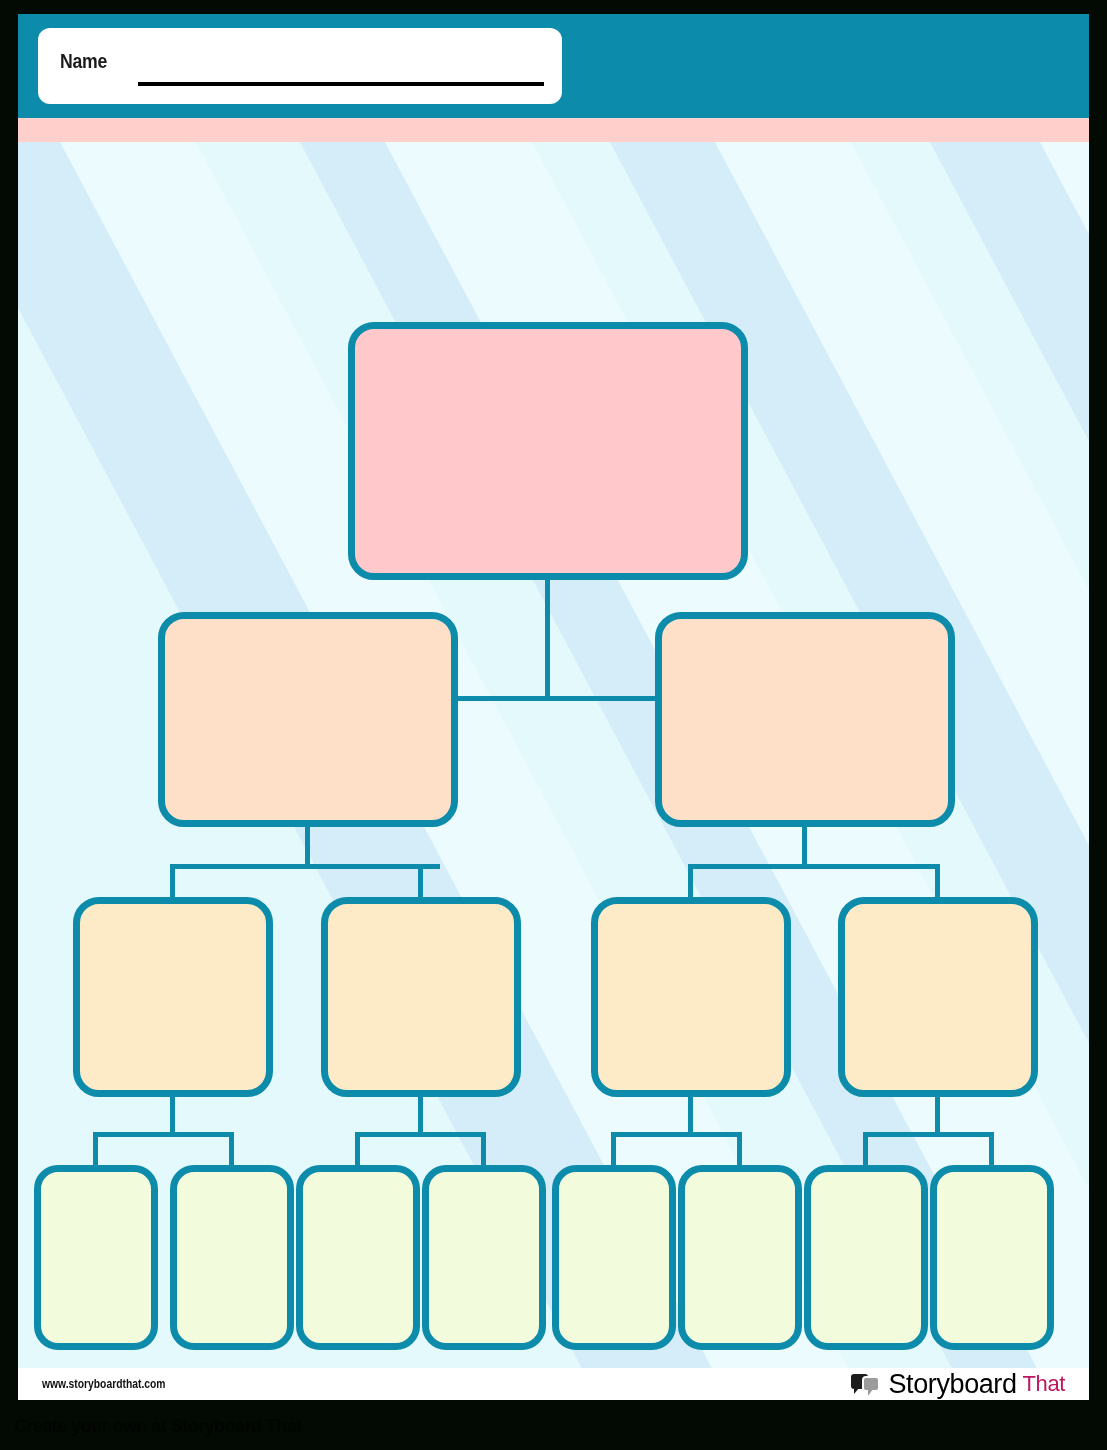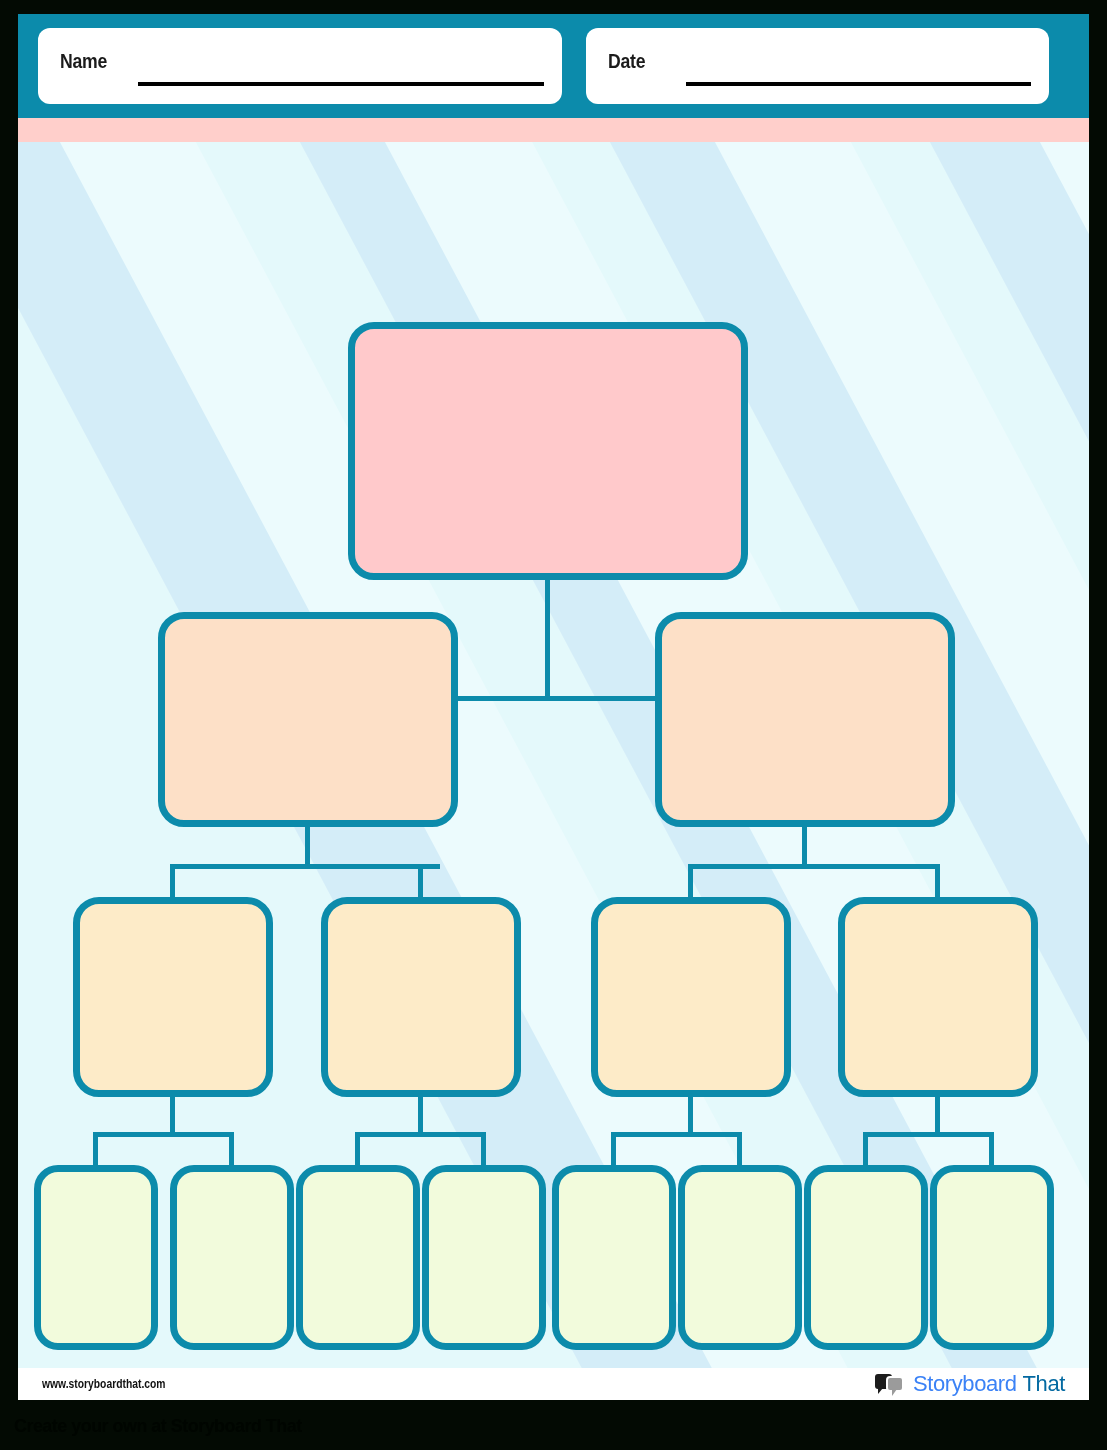--- a/index.html
+++ b/index.html
@@ -139,22 +139,22 @@
   }
   .bubble-gray {
     position: absolute; left: 11px; top: 4px;
     width: 18px; height: 16px; background: #9b9b9b; border-radius: 4px;
     border: 2px solid #ffffff;
   }
   .bubble-gray:after{
     content:""; position:absolute; left:4px; bottom:-6px;
     border-left:5px solid #9b9b9b; border-bottom:7px solid transparent;
   }
-  #brand-word-1 { font-size: 22px; color: #3b82f6; letter-spacing: -0.4px; }
-  #brand-word-2 { font-size: 22px; color: #0369a1; letter-spacing: -0.4px; }
+  #brand-word-1 { font-size: 27px; color: #000000; letter-spacing: -0.4px; }
+  #brand-word-2 { font-size: 22px; color: #be185d; letter-spacing: -0.4px; }
 
   
   #bottom-caption {
     position: absolute;
     left: 14px;
     top: 1415px;
     font-family: "Liberation Sans", sans-serif;
     font-weight: bold;
     font-size: 19px;
     color: #000500;
@@ -214,24 +214,20 @@
 
   <div id="sheet">
 
     <div id="header-band">
 
       <div class="field-card" id="name-card">
         <span class="field-label">Name</span>
         <span class="field-rule"></span>
       </div>
 
-      <div class="field-card" id="date-card">
-        <span class="field-label">Date</span>
-        <span class="field-rule"></span>
-      </div>
 
     </div>
 
     <div id="pink-strip"></div>
 
     <div id="canvas">
 
       <div class="stripe" style="left:-120px; top:-60px; width:150px; height:1800px;"></div>
       <div class="stripe pale" style="left:10px; top:-60px; width:120px; height:1800px;"></div>
       <div class="stripe" style="left:250px; top:-60px; width:95px; height:1800px;"></div>

